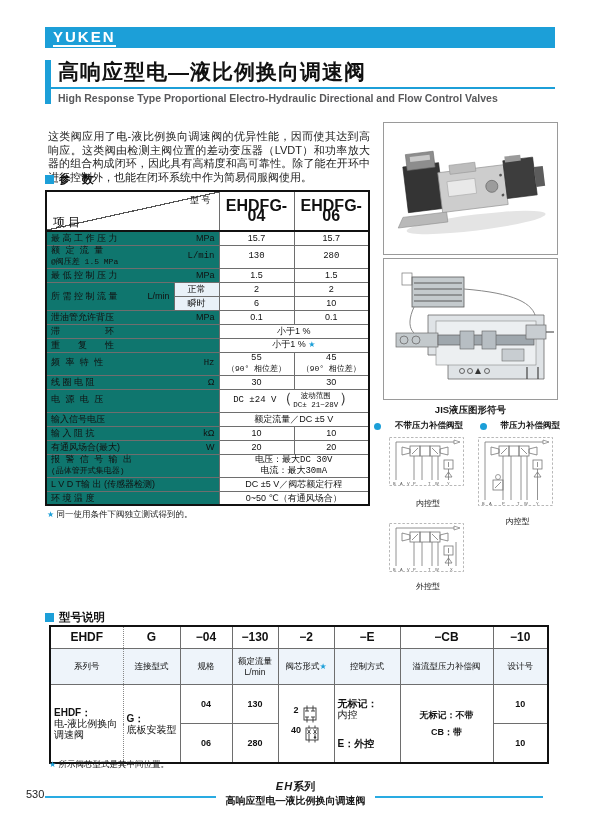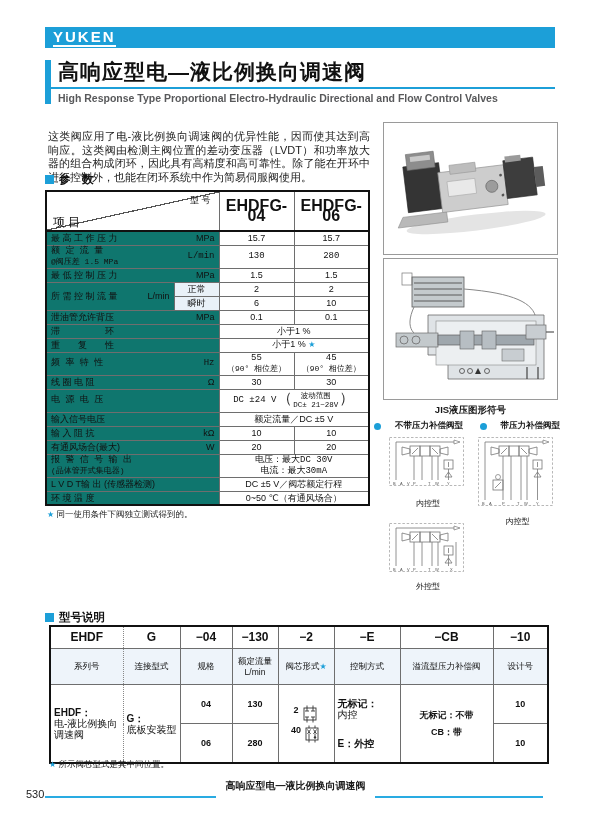--- a/index.html
+++ b/index.html
@@ -536,15 +536,18 @@
   </table>
 
 <div class="abs footnote" style="left:49px;top:759px;">
   <span class="star">★</span>
   <span>所示阀芯型式是其中间位置。</span>
 </div>
 
 <div class="abs foot-page">530</div>
 <div class="abs foot-rule" style="left:45px;width:171px;"></div>
 <div class="abs foot-center">
+  <div class="foot-series">
+    <span class="logo-it">EH</span><span>系列</span>
+  </div>
   <div class="foot-sub">高响应型电—液比例换向调速阀</div>
 </div>
 <div class="abs foot-rule" style="left:375px;width:168px;"></div>
 
 </body></html>

